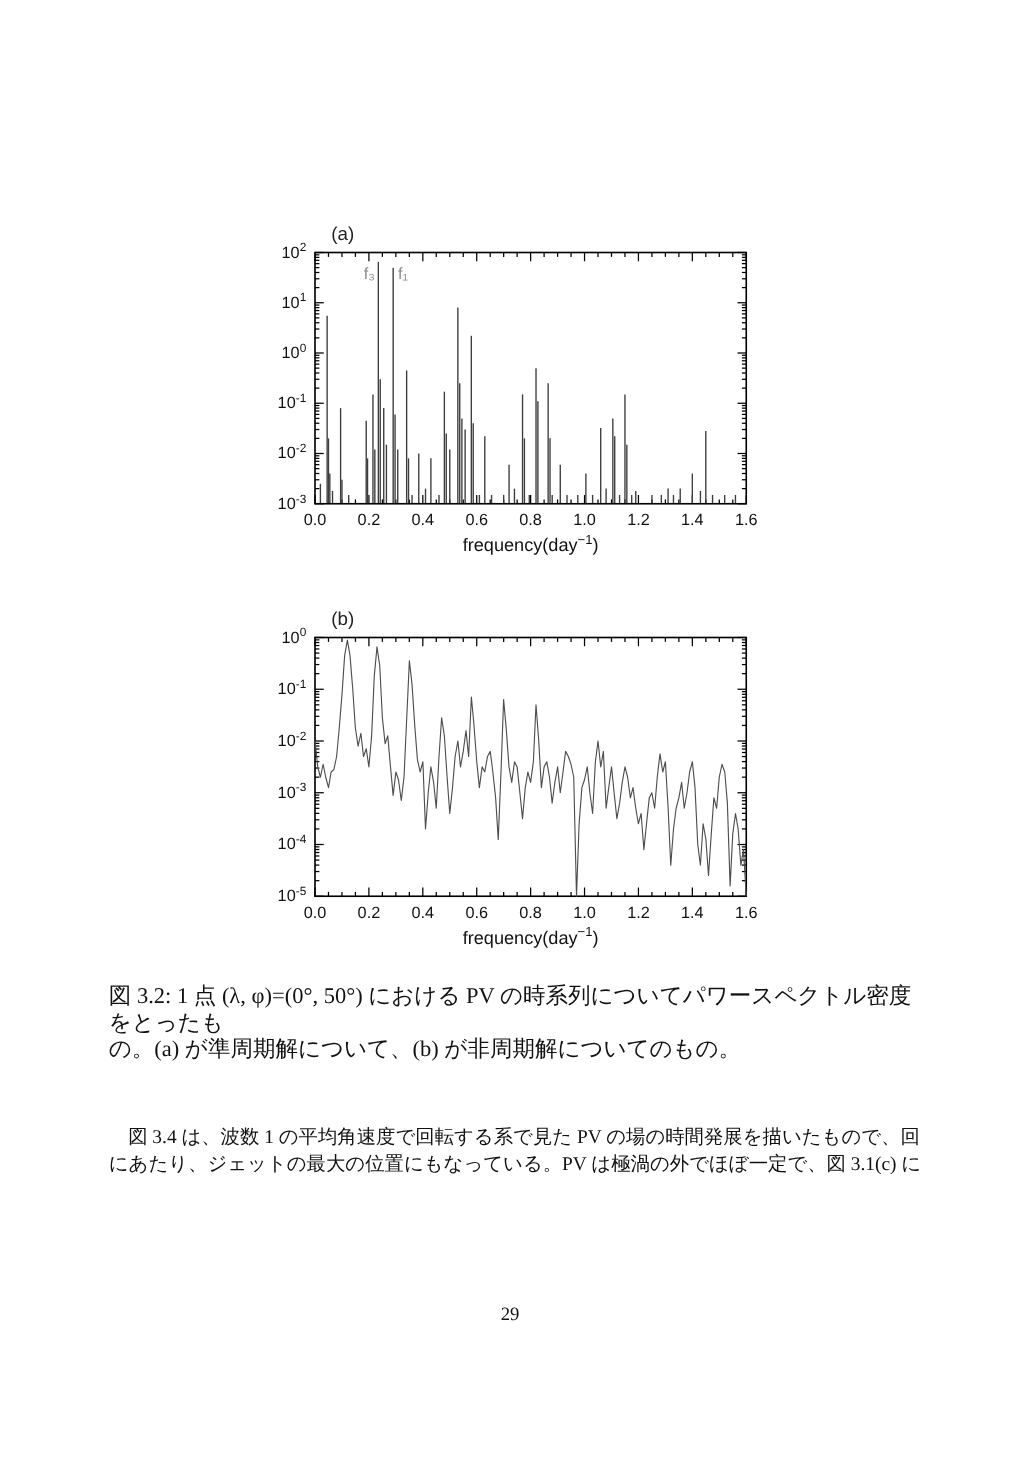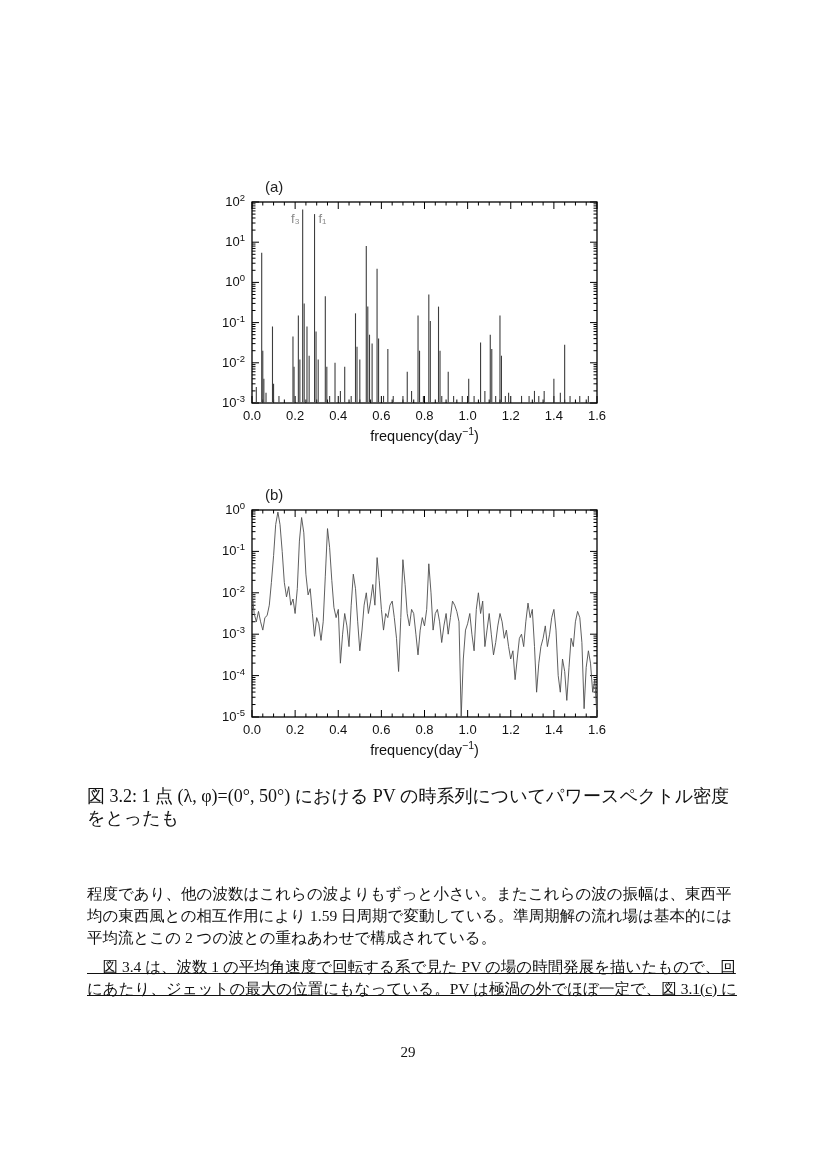--- a/index.html
+++ b/index.html
@@ -6,21 +6,21 @@
   .page{position:relative;width:826px;height:1169px;background:#ffffff;overflow:hidden;
         font-family:"Liberation Serif","DejaVu Serif",serif;color:#111;}
   svg{position:absolute;overflow:visible;}
   svg text{font-family:"Liberation Sans","DejaVu Sans",sans-serif;}
   #chart-a{left:200px;top:170px;}
   #chart-b{left:200px;top:480px;}
   .caption{position:absolute;left:87px;top:786px;width:658px;
            font-size:18px;line-height:21.5px;}
   .bodytext{position:absolute;left:87px;top:883px;width:658px;
             font-size:15.5px;line-height:22.2px;}
-  .para2{margin-top:6px;text-decoration:underline;}
+  .para2{margin-top:16px;}
   .pagenum{position:absolute;left:0;top:1044px;width:816px;text-align:center;font-size:15px;}
 </style>
 </head>
 <body>
 
 <div class="page">
 
   <svg id="chart-a" width="420" height="290">
       <rect x="52" y="32" width="345" height="201" fill="none" stroke="#000" stroke-width="1.3"></rect>
       <line x1="52" y1="32" x2="52" y2="39" stroke="#000" stroke-width="1"></line>
@@ -451,28 +451,24 @@
       <line x1="397" y1="34.01207453853354" x2="393.5" y2="34.01207453853354" stroke="#000" stroke-width="1"></line>
       <line x1="52" y1="31.89436010921196" x2="55.5" y2="31.89436010921196" stroke="#000" stroke-width="1"></line>
       <line x1="397" y1="31.89436010921196" x2="393.5" y2="31.89436010921196" stroke="#000" stroke-width="1"></line>
       <polyline points="52.0,112.8 54.2,133.5 56.3,141.8 58.5,131.4 60.6,141.8 62.8,150.1 64.9,137.6 67.1,135.6 69.3,125.2 71.4,102.4 73.6,75.5 75.7,44.5 77.9,32.1 80.0,44.5 82.2,71.4 84.3,102.4 86.5,116.9 88.7,106.6 90.8,125.2 93.0,119.0 95.1,133.5 97.3,108.7 99.4,61.1 101.6,37.5 103.8,52.8 105.9,94.2 108.1,114.9 110.2,108.7 112.4,133.5 114.5,156.3 116.7,137.6 118.8,143.8 121.0,160.4 123.2,141.8 125.3,96.2 127.5,48.6 129.6,67.3 131.8,100.4 133.9,127.3 136.1,137.6 138.3,129.4 140.4,183.2 142.6,154.2 144.7,133.5 146.9,145.9 149.0,166.6 151.2,125.2 153.3,94.2 155.5,108.7 157.7,141.8 159.8,170.8 162.0,150.1 164.1,125.2 166.3,112.8 168.4,133.5 170.6,121.1 172.8,104.5 174.9,125.2 177.1,77.6 179.2,100.4 181.4,129.4 183.5,150.1 185.7,133.5 187.8,137.6 190.0,125.2 192.2,121.1 194.3,137.6 196.5,158.3 198.6,191.5 200.8,137.6 202.9,79.7 205.1,104.5 207.2,133.5 209.4,145.9 211.6,129.4 213.7,133.5 215.9,154.2 218.0,174.9 220.2,150.1 222.3,137.6 224.5,145.9 226.7,129.4 228.8,83.8 231.0,112.8 233.1,150.1 235.3,133.5 237.4,129.4 239.6,141.8 241.7,162.5 243.9,145.9 246.1,133.5 248.2,154.2 250.4,137.6 252.5,121.1 254.7,125.2 256.8,131.4 259.0,141.8 261.2,237.0 263.3,179.0 265.5,150.1 267.6,143.8 269.8,133.5 271.9,154.2 274.1,170.8 276.3,129.4 278.4,112.8 280.6,133.5 282.7,121.1 284.9,166.6 287.0,150.1 289.2,133.5 291.3,154.2 293.5,174.9 295.7,162.5 297.8,145.9 300.0,133.5 302.1,141.8 304.3,158.3 306.4,150.1 308.6,166.6 310.7,179.0 312.9,170.8 315.1,199.7 317.2,179.0 319.4,158.3 321.5,154.2 323.7,166.6 325.8,141.8 328.0,123.1 330.2,137.6 332.3,129.4 334.5,166.6 336.6,212.2 338.8,183.2 340.9,166.6 343.1,158.3 345.3,145.9 347.4,166.6 349.6,154.2 351.7,137.6 353.9,129.4 356.0,150.1 358.2,195.6 360.3,212.2 362.5,179.0 364.7,191.5 366.8,220.4 369.0,187.3 371.1,158.3 373.3,166.6 375.4,141.8 377.6,131.4 379.8,137.6 381.9,162.5 384.1,228.7 386.2,187.3 388.4,170.8 390.5,183.2 392.7,212.2 394.8,199.7 397.0,237.0" fill="none" stroke="#4d4d4d" stroke-width="0.9" stroke-linejoin="round"></polyline>
       <text x="65" y="20" font-size="15" fill="#222">(b)</text>
       <text x="224.5" y="275" text-anchor="middle" font-size="14.5" fill="#111"><tspan>frequency(day</tspan><tspan dy="-6" font-size="10.5">−1</tspan><tspan dy="6">)</tspan></text>
     </svg>
 
   <div class="caption">
     <div>図 3.2: 1 点 (λ, φ)=(0°, 50°) における PV の時系列についてパワースペクトル密度をとったも</div>
+    <div>の。(a) が準周期解について、(b) が非周期解についてのもの。</div>
   </div>
 
   <div class="bodytext">
-    <div class="para1">
-      <div>程度であり、他の波数はこれらの波よりもずっと小さい。またこれらの波の振幅は、東西平</div>
-      <div>均の東西風との相互作用により 1.59 日周期で変動している。準周期解の流れ場は基本的には</div>
-      <div>平均流とこの 2 つの波との重ねあわせで構成されている。</div>
-    </div>
     <div class="para2">
       <div>　図 3.4 は、波数 1 の平均角速度で回転する系で見た PV の場の時間発展を描いたもので、回</div>
       <div>にあたり、ジェットの最大の位置にもなっている。PV は極渦の外でほぼ一定で、図 3.1(c) に</div>
     </div>
   </div>
 
   <div class="pagenum">29</div>
 
 </div>
 

